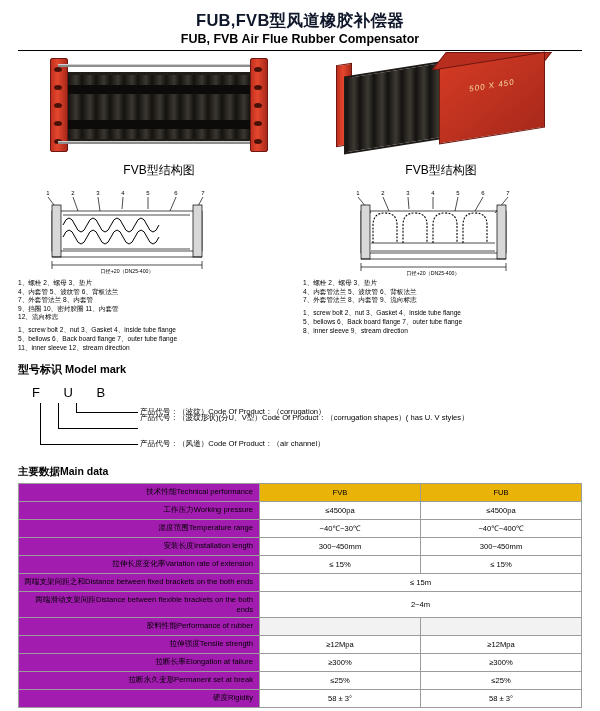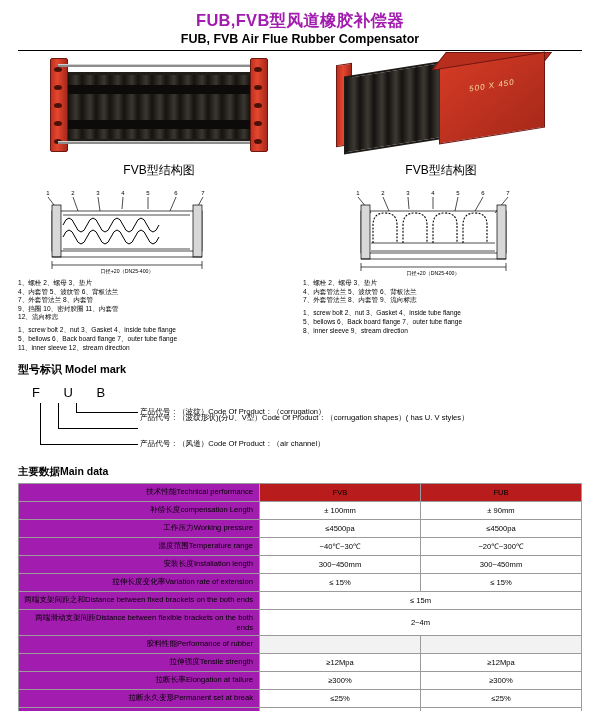--- a/index.html
+++ b/index.html
@@ -25,21 +25,21 @@
 
   
   .title-block {
     text-align: center;
     padding-top: 10px;
   }
   .title-cn {
     font-size: 16.5px;
     font-weight: bold;
     letter-spacing: 0.3px;
-    color: #a21caf;
+    color: #0f172a;
     line-height: 20px;
   }
   .title-en {
     font-size: 12.5px;
     font-weight: bold;
     color: #000;
     line-height: 16px;
     margin-top: 1px;
   }
   .title-rule {
@@ -251,21 +251,21 @@
     text-align: center;
     height: 11px;
   }
   table.main th.rowhead, table.main td.rowhead {
     text-align: right;
     padding-right: 6px;
     background: #a21caf;
     width: 232px;
   }
   table.main thead th {
-    background: #b91c1c;
+    background: #eab308;
     font-weight: normal;
   }
   .sub-head td {
     background: #f2f2f2;
   }
 </style>
 </head>
 <body>
 
 <div class="page">
@@ -449,33 +449,28 @@
   <table class="main">
     <thead>
       <tr>
         <th class="rowhead">技术性能Technical performance</th>
         <th>FVB</th>
         <th>FUB</th>
       </tr>
     </thead>
     <tbody>
       <tr>
-        <td class="rowhead">补偿长度compensation Length</td>
-        <td>± 100mm</td>
-        <td>± 90mm</td>
-      </tr>
-      <tr>
         <td class="rowhead">工作压力Working pressure</td>
         <td>≤4500pa</td>
         <td>≤4500pa</td>
       </tr>
       <tr>
         <td class="rowhead">温度范围Temperature range</td>
         <td>−40℃~30℃</td>
-        <td>−20℃~300℃</td>
+        <td>−40℃~400℃</td>
       </tr>
       <tr>
         <td class="rowhead">安装长度Installation length</td>
         <td>300~450mm</td>
         <td>300~450mm</td>
       </tr>
       <tr>
         <td class="rowhead">拉伸长度变化率Variation rate of extension</td>
         <td>≤ 15%</td>
         <td>≤ 15%</td>

